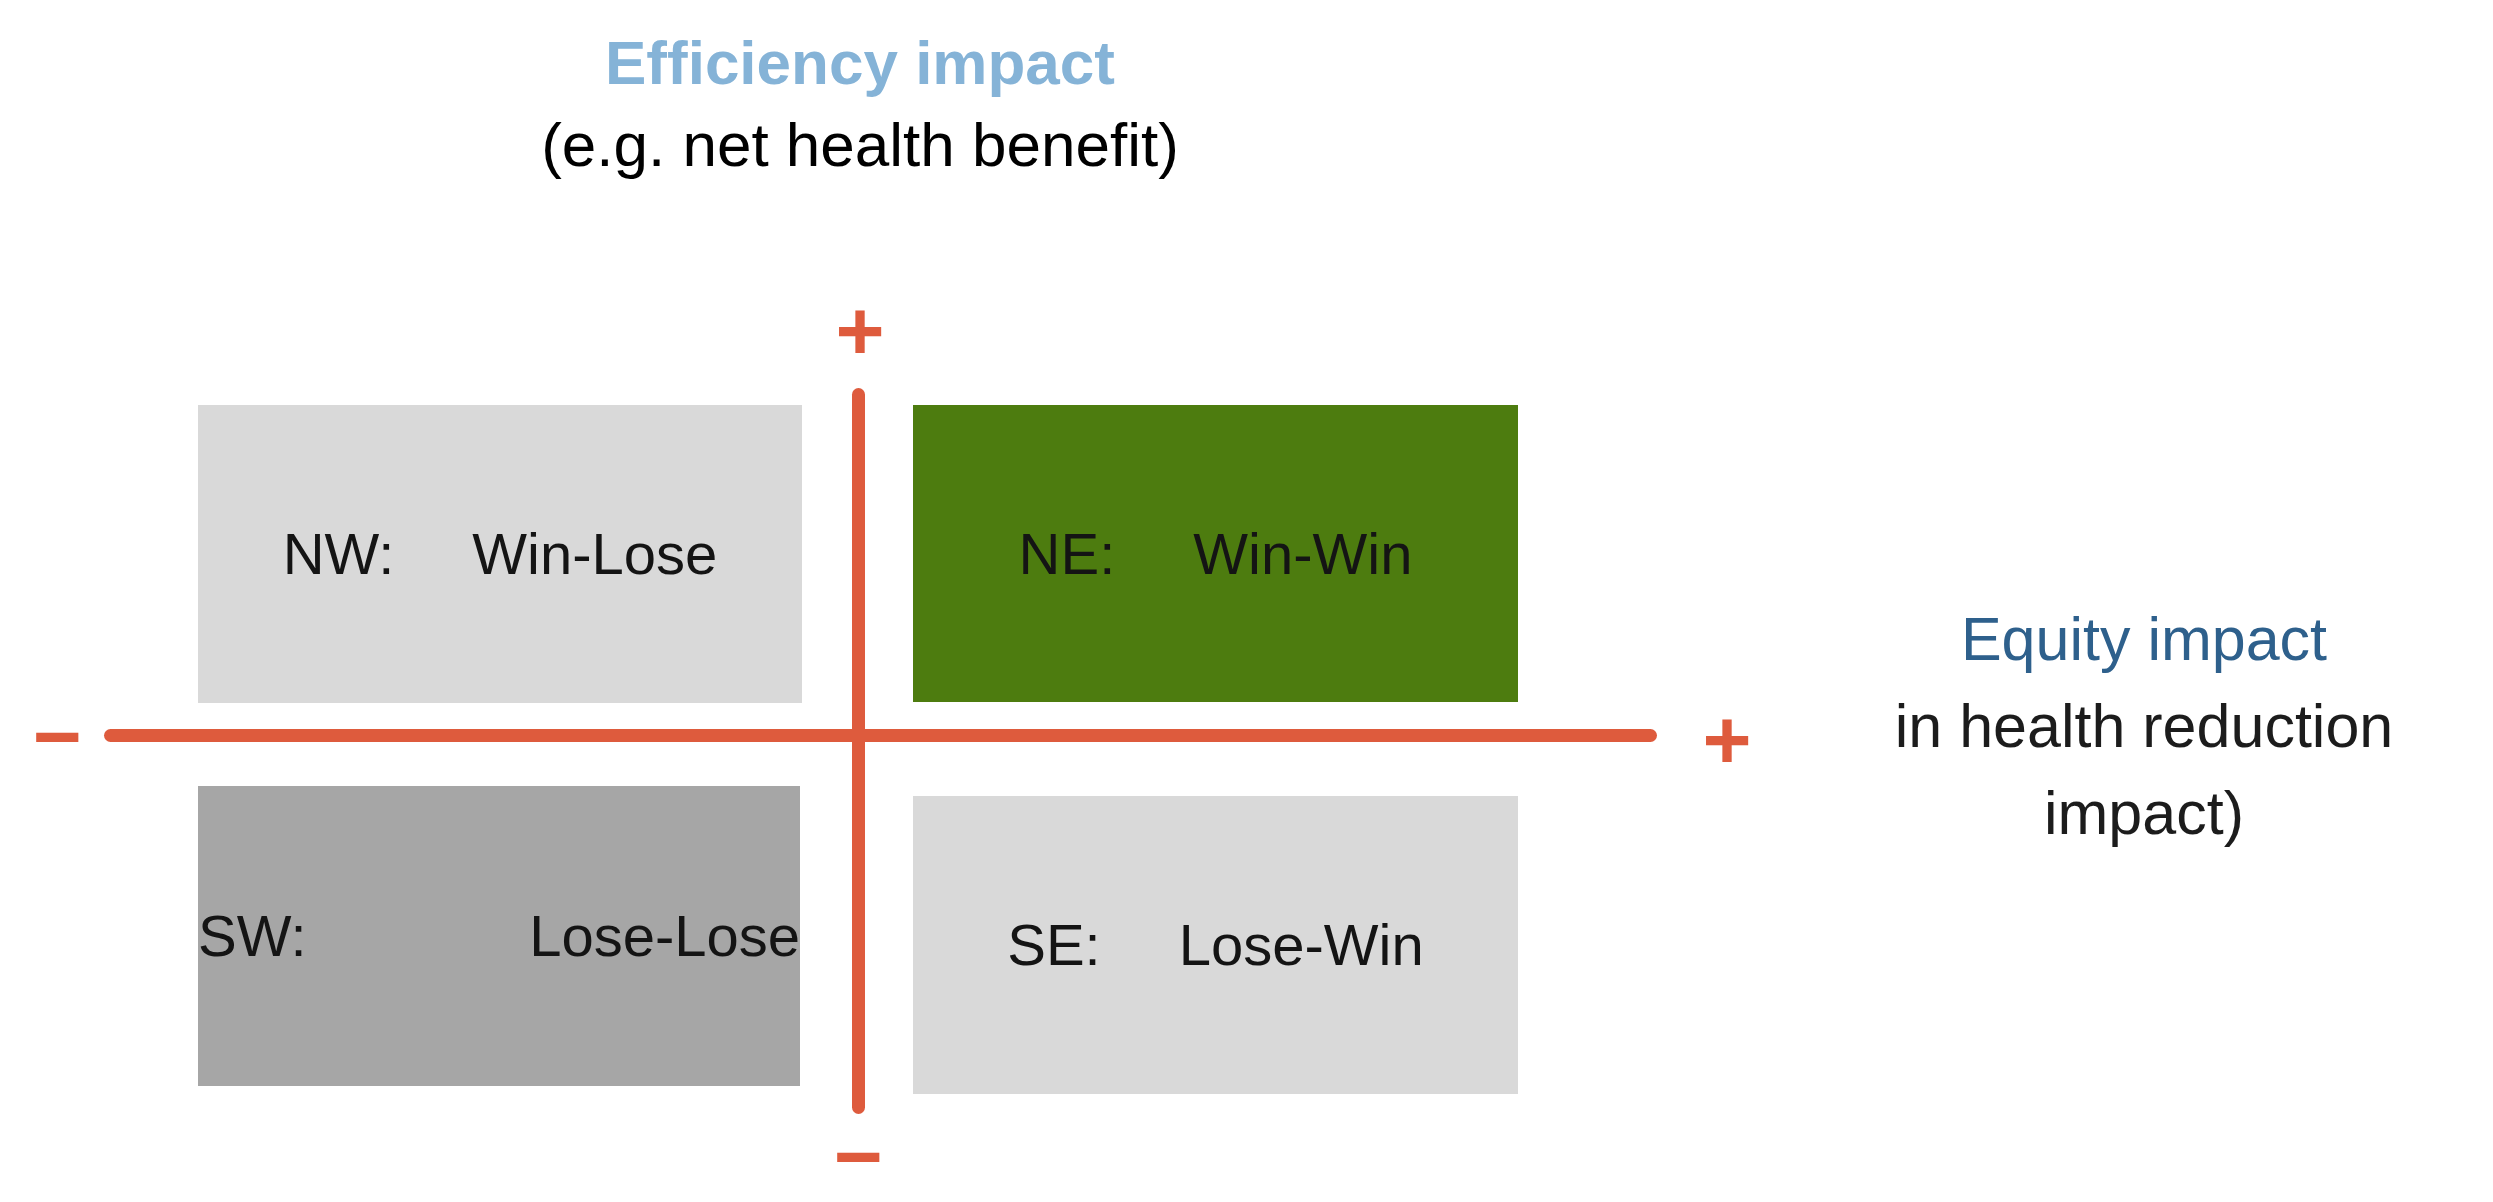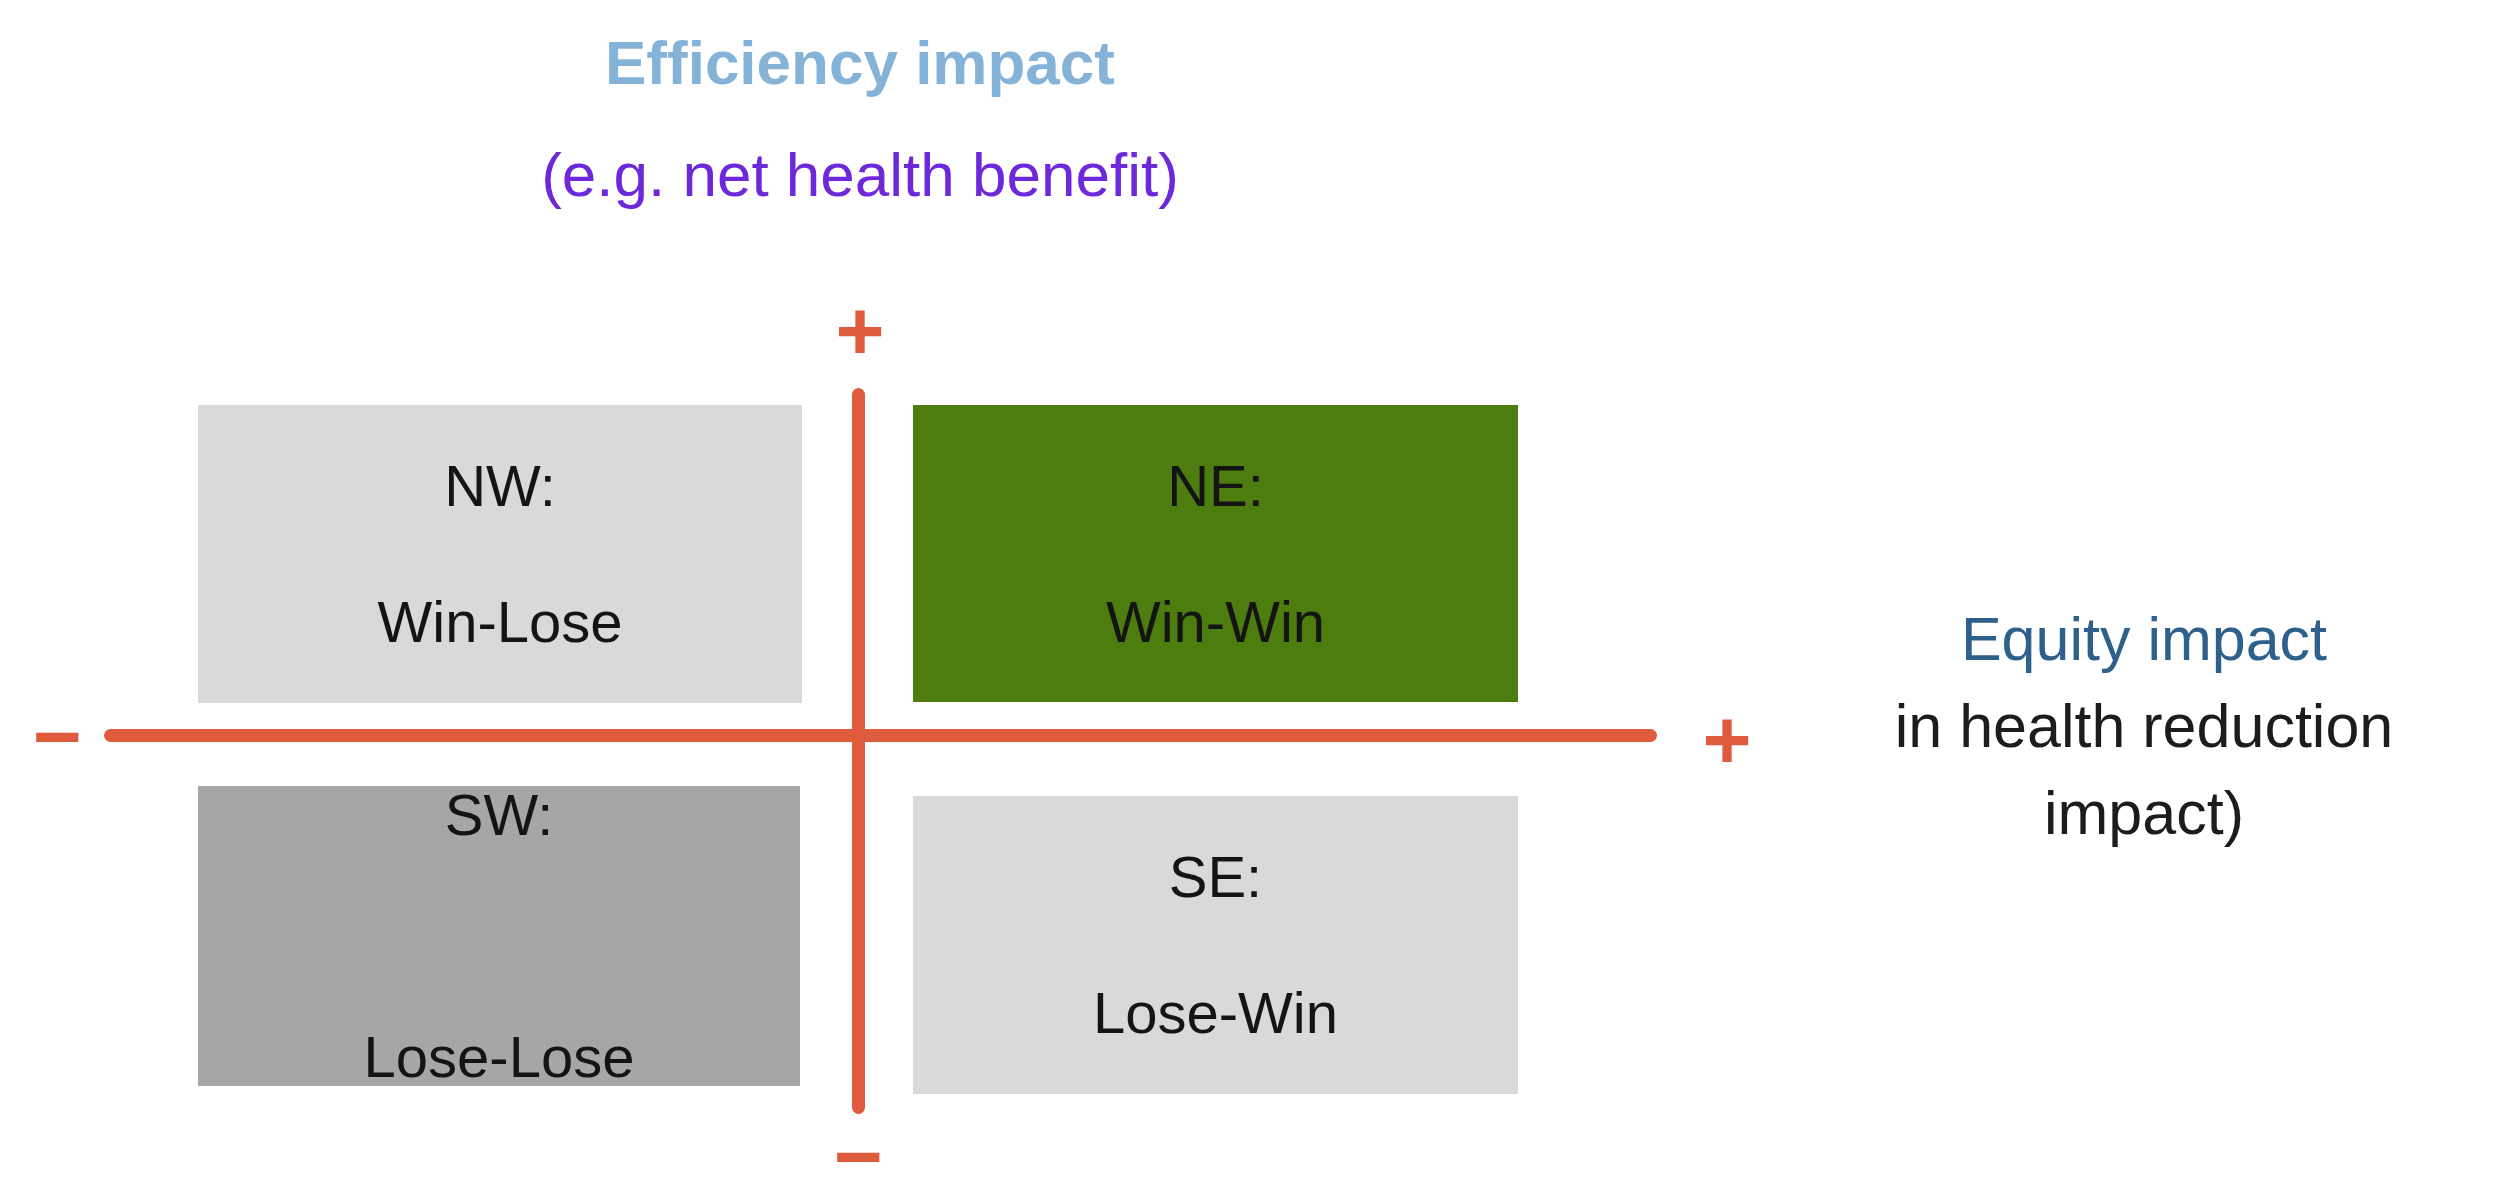--- a/index.html
+++ b/index.html
@@ -27,22 +27,21 @@
     font-size: 62px;
     line-height: 82px;
   }
   .top-label .axis-title {
     display: block;
     font-weight: bold;
     color: #85b3d7;
   }
   .top-label .axis-subtitle {
     display: block;
-    color: #6d28d9;
-    margin-top: 30px;
+    color: #000000;
   }
 
   
   .right-label {
     position: absolute;
     left: 1795px;
     top: 596px;
     width: 698px;
     text-align: center;
     font-size: 61px;
@@ -88,21 +87,21 @@
   }
   .sign-top    { left: 860px;  top: 331px; }
   .sign-bottom { left: 858px;  top: 1156px; }
   .sign-left   { left: 57px;   top: 736px; }
   .sign-right  { left: 1727px; top: 740px; }
 
   
   .quadrant {
     position: absolute;
     display: flex;
-    flex-direction: column;
+    flex-direction: row;
     align-items: center;
     justify-content: center;
     gap: 78px;
     font-size: 58px;
     line-height: 1;
     color: #141414;
     text-align: center;
   }
   .q-nw { left: 198px; top: 405px; width: 604px; height: 298px; background: #d9d9d9; }
   .q-ne { left: 913px; top: 405px; width: 605px; height: 297px; background: #4d7c0f; }

